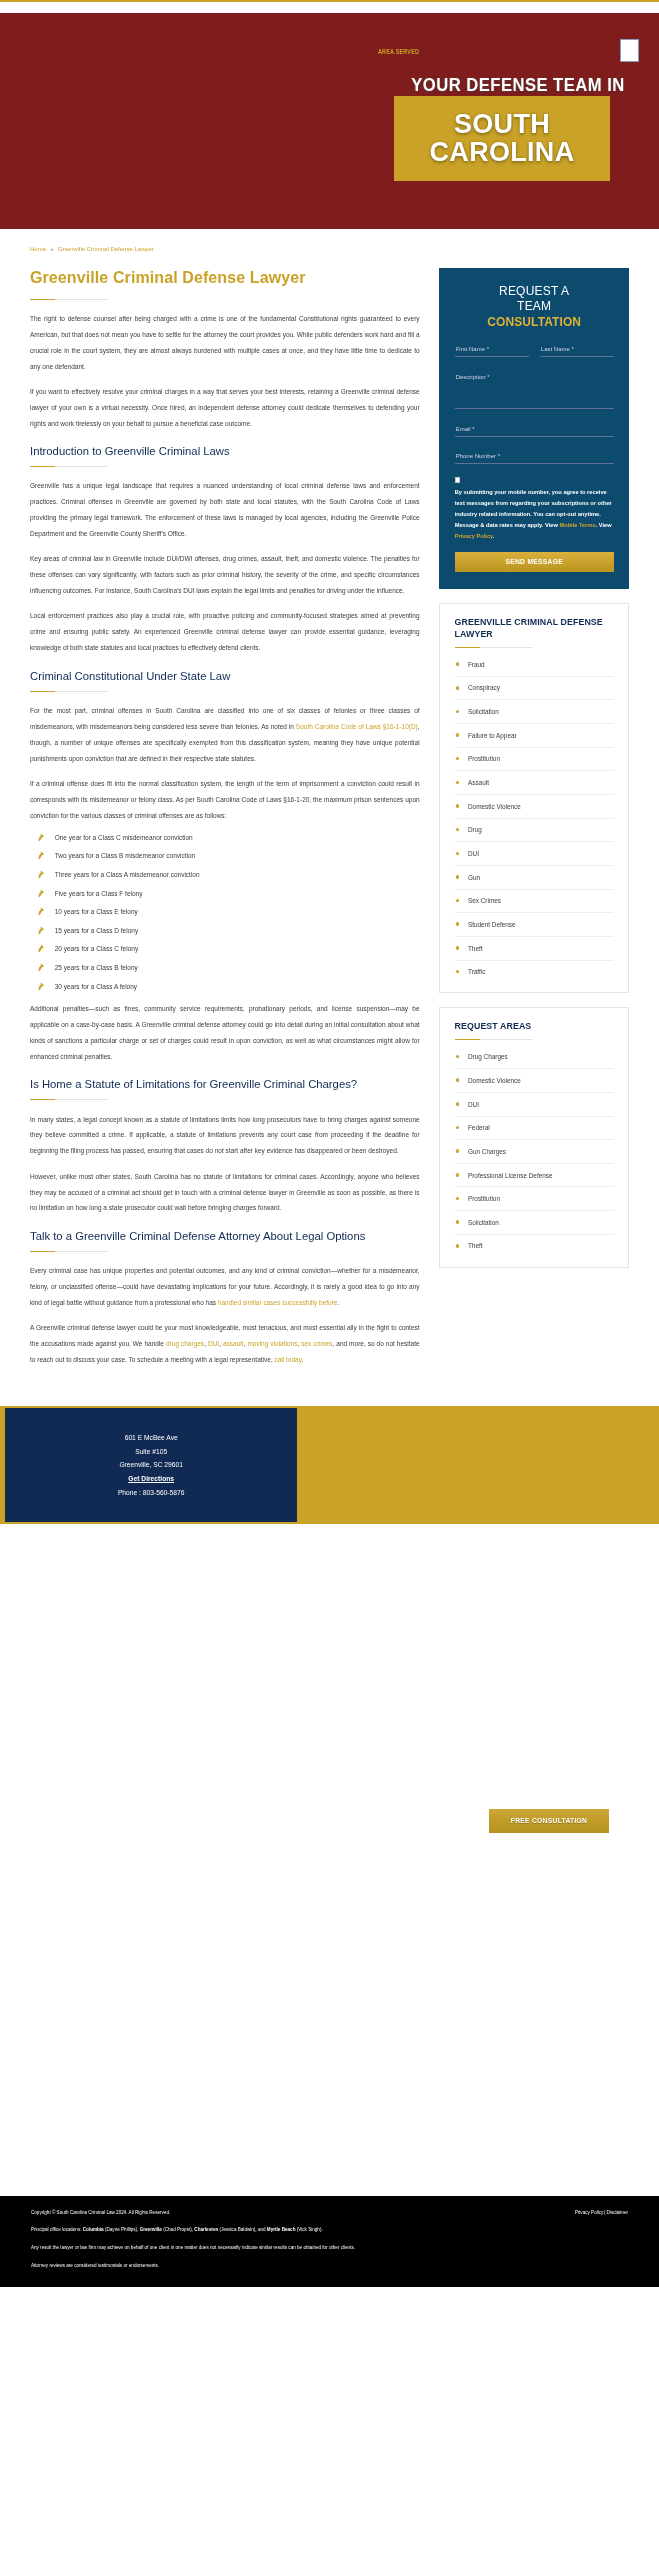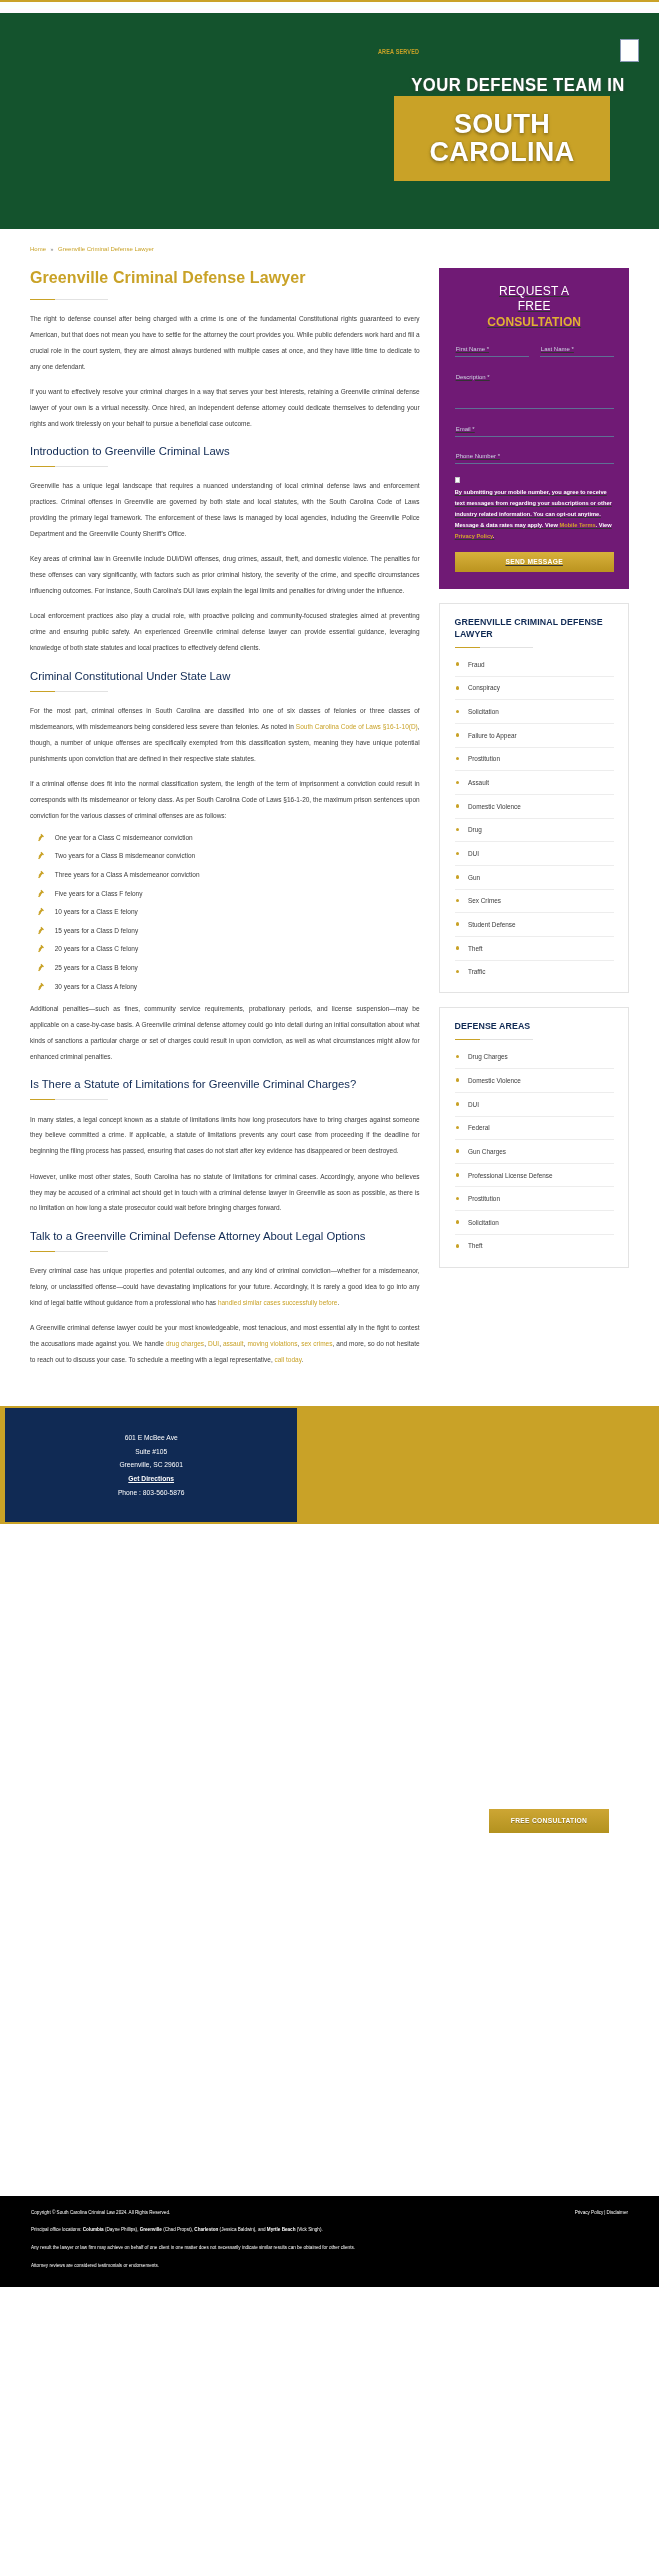--- a/index.html
+++ b/index.html
@@ -15,21 +15,21 @@
 
   
   .top-rule { height: 2.1px; background: #c9a227; width: 100%; }
   .top-pale-1 { height: 7.2px; background: #fbfffd; }
   .top-pale-2 { height: 4.1px; background: #fefaff; }
 
   
   .header {
     height: 216px;
     position: relative;
-    background: #14532d;
+    background: #7f1d1d;
   }
   .area-served {
     position: absolute;
     left: 378px; top: 35px;
     font-size: 6.7px;
     letter-spacing: 0.2px;
     font-weight: 700;
     color: #c9a227;
     font-family: "Liberation Sans Narrow", "Liberation Sans", sans-serif;
     transform: scaleX(.82);
@@ -150,23 +150,22 @@
   }
   ul.gavel li .gicon {
     position: absolute;
     left: 3.1px; top: -1px;
     width: 10.3px; height: 10.3px;
     display: inline-block;
   }
 
   
   .form-card {
-    background: #701a75;
+    background: #0c4a6e;
     padding: 15.5px 15.5px 17.5px 15.5px;
-    text-decoration: underline;
   }
   .form-title {
     text-align: center;
     color: #ffffff;
     font-size: 12px;
     line-height: 1.28;
     letter-spacing: 0.2px;
     margin-bottom: 13.4px;
   }
   .form-title .gold { color: #e0b133; font-weight: 700; letter-spacing: 0.1px; }
@@ -419,21 +418,21 @@
               <g fill="#c9a227">
                 <path d="M3 12 L9 5 L12 8 L6 15 Z"></path>
                 <path d="M8.5 3.5 L13.5 8.5 L11.8 10.2 L6.8 5.2 Z"></path>
                 <path d="M2 16 L5.5 12.5 L7.5 14.5 L4 18 Z"></path>
               </g>
             </svg></span><span>30 years for a Class A felony</span></li>
       </ul>
 
     <p class="body">Additional penalties—such as fines, community service requirements, probationary periods, and license suspension—may be applicable on a case-by-case basis. A Greenville criminal defense attorney could go into detail during an initial consultation about what kinds of sanctions a particular charge or set of charges could result in upon conviction, as well as what circumstances might allow for enhanced criminal penalties.</p>
 
-    <h2 class="sec-title">Is There a Statute of Limitations for Greenville Criminal Charges?</h2>
+    <h2 class="sec-title">Is Home a Statute of Limitations for Greenville Criminal Charges?</h2>
     <div class="rule"></div>
     <p class="body">In many states, a legal concept known as a statute of limitations limits how long prosecutors have to bring charges against someone they believe committed a crime. If applicable, a statute of limitations prevents any court case from proceeding if the deadline for beginning the filing process has passed, ensuring that cases do not start after key evidence has disappeared or been destroyed.</p>
     <p class="body">However, unlike most other states, South Carolina has no statute of limitations for criminal cases. Accordingly, anyone who believes they may be accused of a criminal act should get in touch with a criminal defense lawyer in Greenville as soon as possible, as there is no limitation on how long a state prosecutor could wait before bringing charges forward.</p>
 
     <h2 class="sec-title">Talk to a Greenville Criminal Defense Attorney About Legal Options</h2>
     <div class="rule"></div>
 
     <p class="body">
       <span>Every criminal case has unique properties and potential outcomes, and any kind of criminal conviction—whether for a misdemeanor, felony, or unclassified offense—could have devastating implications for your future. Accordingly, it is rarely a good idea to go into any kind of legal battle without guidance from a professional who has </span><a class="lnk">handled similar cases successfully before</a><span>.</span>
     </p>
@@ -442,21 +441,21 @@
       <span>A Greenville criminal defense lawyer could be your most knowledgeable, most tenacious, and most essential ally in the fight to contest the accusations made against you. We handle </span><span id="talk-links"><a class="lnk">drug charges</a><span>, </span><a class="lnk">DUI</a><span>, </span><a class="lnk">assault</a><span>, </span><a class="lnk">moving violations</a><span>, </span><a class="lnk">sex crimes</a></span><span>, and more, so do not hesitate to reach out to discuss your case. To schedule a meeting with a legal representative, </span><a class="lnk">call today</a><span>.</span>
     </p>
 
   </main>
 
   <aside class="side-col">
 
     <section class="form-card">
       <div class="form-title">
         <div>REQUEST A</div>
-        <div>FREE</div>
+        <div>TEAM</div>
         <div class="gold">CONSULTATION</div>
       </div>
 
       <div class="fld-row">
         <div class="fld">
           <span class="lbl">First Name *</span>
         </div>
         <div class="fld">
           <span class="lbl">Last Name *</span>
         </div>
@@ -499,21 +498,21 @@
           <li><span class="dot"></span><a>DUI</a></li>
           <li><span class="dot"></span><a>Gun</a></li>
           <li><span class="dot"></span><a>Sex Crimes</a></li>
           <li><span class="dot"></span><a>Student Defense</a></li>
           <li><span class="dot"></span><a>Theft</a></li>
           <li><span class="dot"></span><a>Traffic</a></li>
         </ul>
     </section>
 
     <section class="widget">
-      <h3>DEFENSE AREAS</h3>
+      <h3>REQUEST AREAS</h3>
       <div class="rule"></div>
       <ul id="widget2-list">
           <li><span class="dot"></span><a>Drug Charges</a></li>
           <li><span class="dot"></span><a>Domestic Violence</a></li>
           <li><span class="dot"></span><a>DUI</a></li>
           <li><span class="dot"></span><a>Federal</a></li>
           <li><span class="dot"></span><a>Gun Charges</a></li>
           <li><span class="dot"></span><a>Professional License Defense</a></li>
           <li><span class="dot"></span><a>Prostitution</a></li>
           <li><span class="dot"></span><a>Solicitation</a></li>

